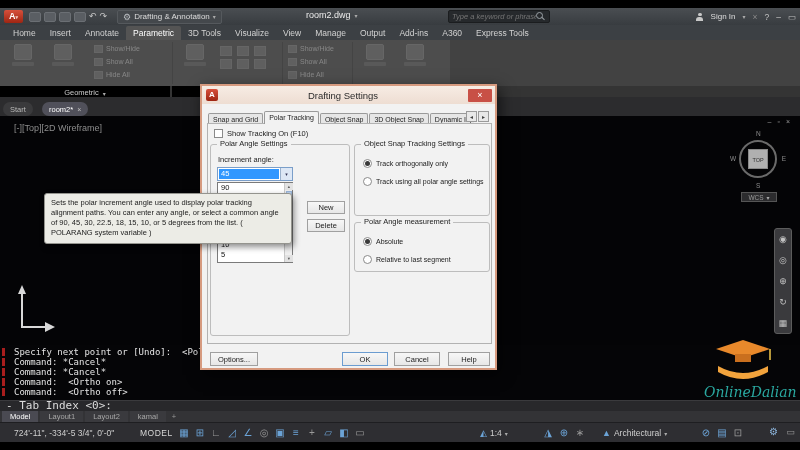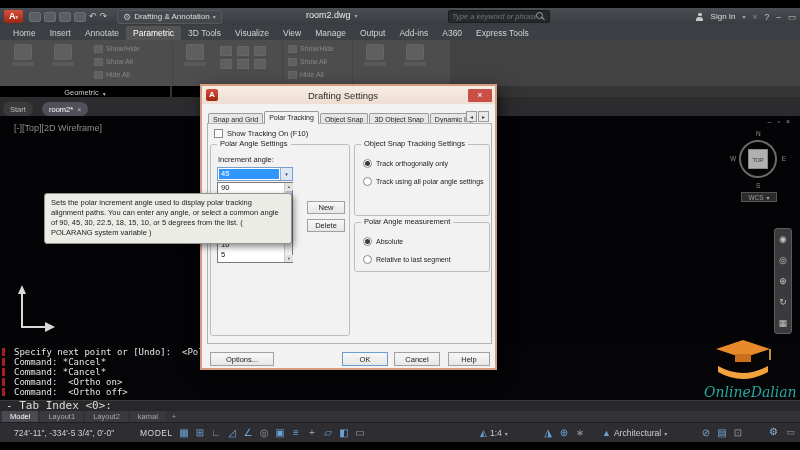--- a/index.html
+++ b/index.html
@@ -163,21 +163,21 @@
   .sthumb { position:absolute; top:8px; left:0.5px; width:6px; height:18px; background:#bcd2ee; border:1px solid #9ab5d8; }
   .btn { position:absolute; border:1px solid #a0a0a0; background:linear-gradient(#f7f7f7,#e7e7e7);
     font-size:7.5px; color:#222; text-align:center; font-family:"Liberation Sans",sans-serif; }
   #btn-new { left:96px; top:56px; width:38px; height:13px; }
   #btn-del { left:96px; top:74px; width:38px; height:13px; }
   #g-osnap { left:152px; top:58px; width:136px; height:72px; }
   #g-measure { left:152px; top:136px; width:136px; height:50px; }
   .rrow { position:absolute; display:flex; align-items:center; gap:4px; white-space:nowrap; font-size:7px; }
   .radio { width:9px; height:9px; border:1px solid #8a8a8a; border-radius:50%; background:#fff; flex:0 0 auto; }
   .radio.sel::after { content:""; display:block; width:5px; height:5px; margin:1px; border-radius:50%; background:#3a3a3a; }
-  #btn-options { left:8px; top:266px; width:64px; height:14px; }
+  #btn-options { left:8px; top:266px; width:48px; height:14px; }
   #btn-ok { left:140px; top:266px; width:46px; height:14px; border-color:#6b9cd0; }
   #btn-cancel { left:192px; top:266px; width:46px; height:14px; }
   #btn-help { left:246px; top:266px; width:42px; height:14px; }
 
   
   #tooltip { position:absolute; left:44px; top:193px; width:248px; background:#ecece6; border:1px solid #94948e;
     border-radius:3px; box-shadow:2px 3px 6px rgba(0,0,0,.45); padding:4px 6px; font-size:7.5px; color:#222;
     line-height:1.35; z-index:60; }
 </style>
 </head>

